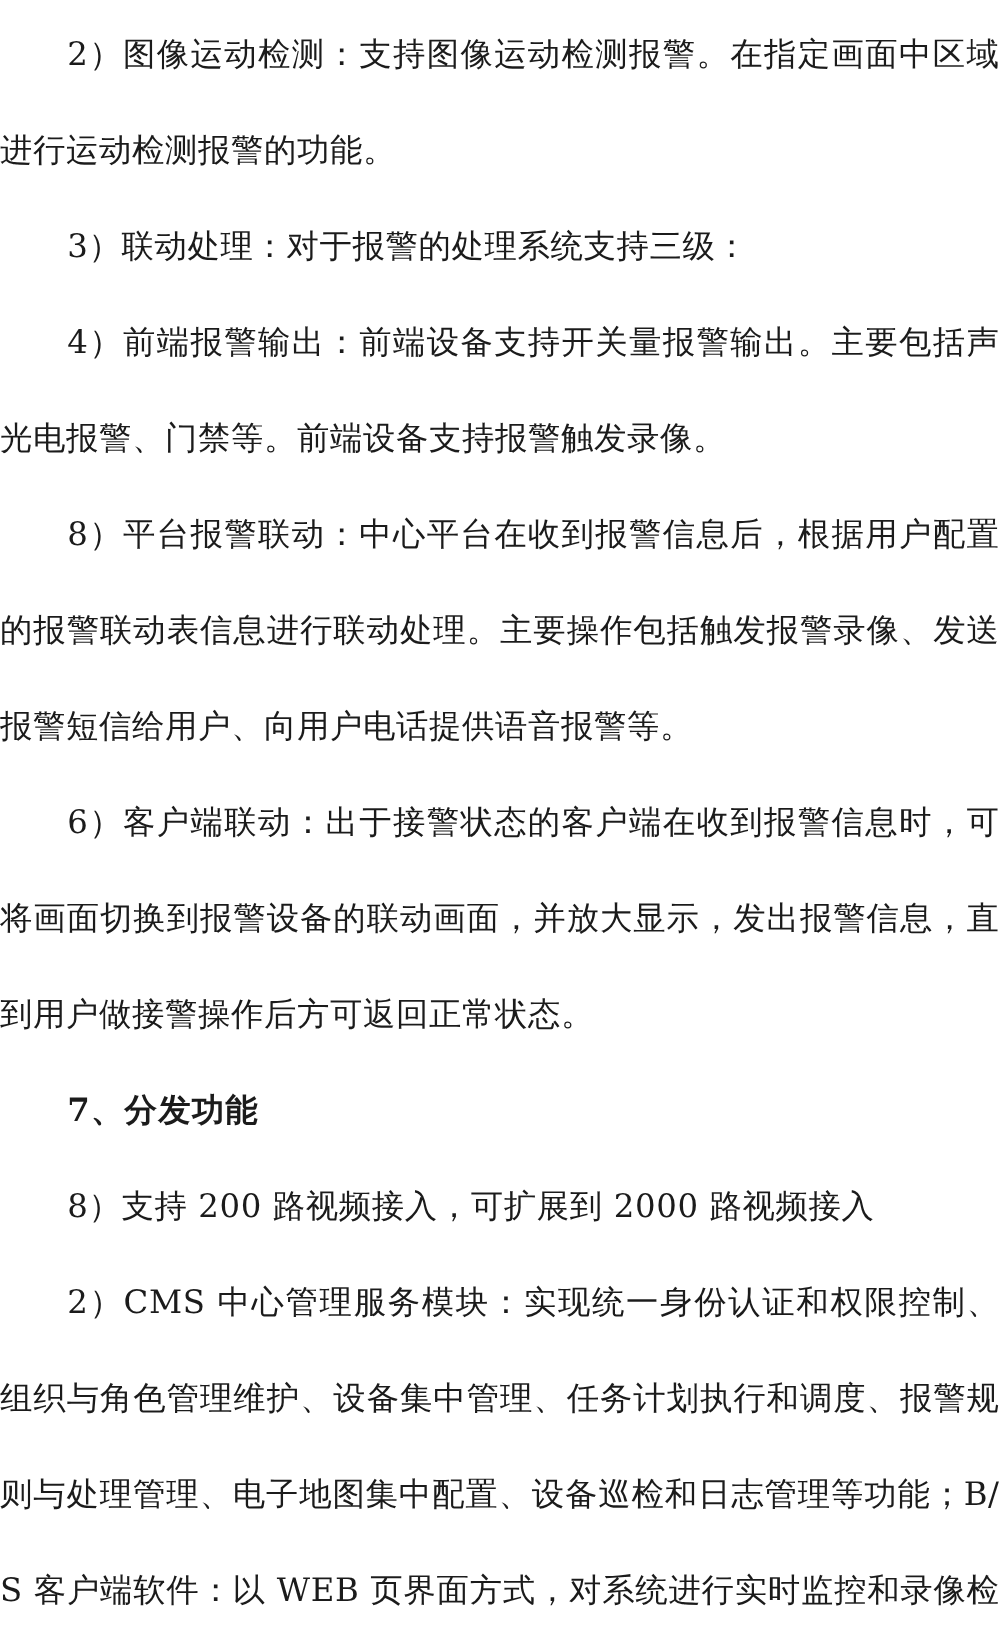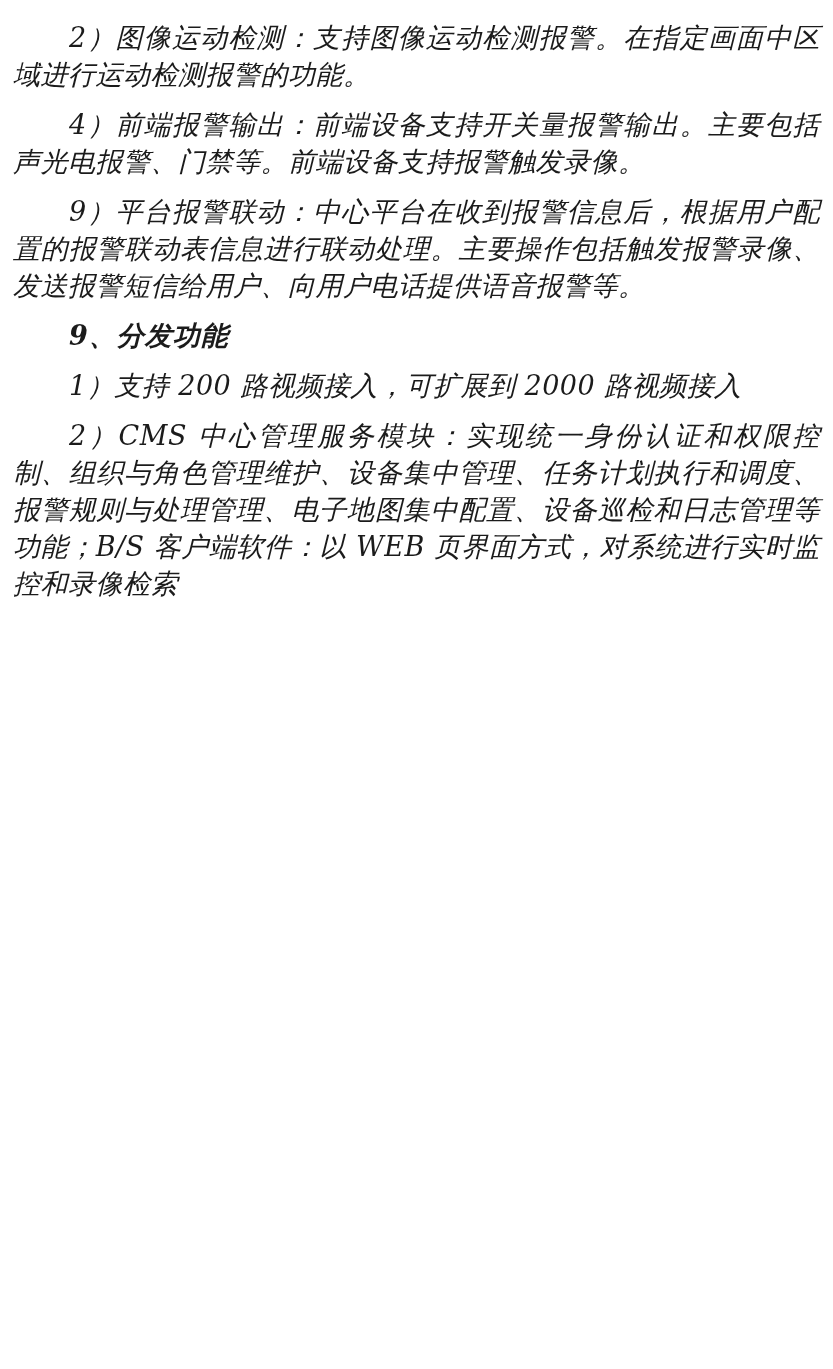--- a/index.html
+++ b/index.html
@@ -16,41 +16,42 @@
     box-sizing: border-box;
     padding-top: 6px;
   }
   .doc {
     font-family: "DejaVu Serif", "Liberation Serif", serif;
     font-size: 27px;
     color: #1b1b1b;
     width: 833px;
   }
   .doc p {
-    margin: 13px;
+    margin: 0;
     padding: 0;
-    line-height: 37px;
+    line-height: 80px;
     text-indent: 56px;
     text-align: justify;
     text-justify: inter-character;
     letter-spacing: 0.5px;
     word-break: break-all;
-    font-style: italic;
   }
   .doc p.heading {
     font-weight: bold;
     text-align: left;
     letter-spacing: 1px;
   }
 </style>
 </head>
 <body>
 
 <div class="page">
   <div class="doc" id="doc">
       <p class="body">2）图像运动检测：支持图像运动检测报警。在指定画面中区域进行运动检测报警的功能。</p>
+      <p class="body">3）联动处理：对于报警的处理系统支持三级：</p>
       <p class="body">4）前端报警输出：前端设备支持开关量报警输出。主要包括声光电报警、门禁等。前端设备支持报警触发录像。</p>
-      <p class="body">9）平台报警联动：中心平台在收到报警信息后，根据用户配置的报警联动表信息进行联动处理。主要操作包括触发报警录像、发送报警短信给用户、向用户电话提供语音报警等。</p>
-      <p class="heading">9、分发功能</p>
-      <p class="body">1）支持 200 路视频接入，可扩展到 2000 路视频接入</p>
+      <p class="body">8）平台报警联动：中心平台在收到报警信息后，根据用户配置的报警联动表信息进行联动处理。主要操作包括触发报警录像、发送报警短信给用户、向用户电话提供语音报警等。</p>
+      <p class="body">6）客户端联动：出于接警状态的客户端在收到报警信息时，可将画面切换到报警设备的联动画面，并放大显示，发出报警信息，直到用户做接警操作后方可返回正常状态。</p>
+      <p class="heading">7、分发功能</p>
+      <p class="body">8）支持 200 路视频接入，可扩展到 2000 路视频接入</p>
       <p class="body">2）CMS 中心管理服务模块：实现统一身份认证和权限控制、组织与角色管理维护、设备集中管理、任务计划执行和调度、报警规则与处理管理、电子地图集中配置、设备巡检和日志管理等功能；B/S 客户端软件：以 WEB 页界面方式，对系统进行实时监控和录像检索</p>
     </div>
 </div>
 
 </body></html>

